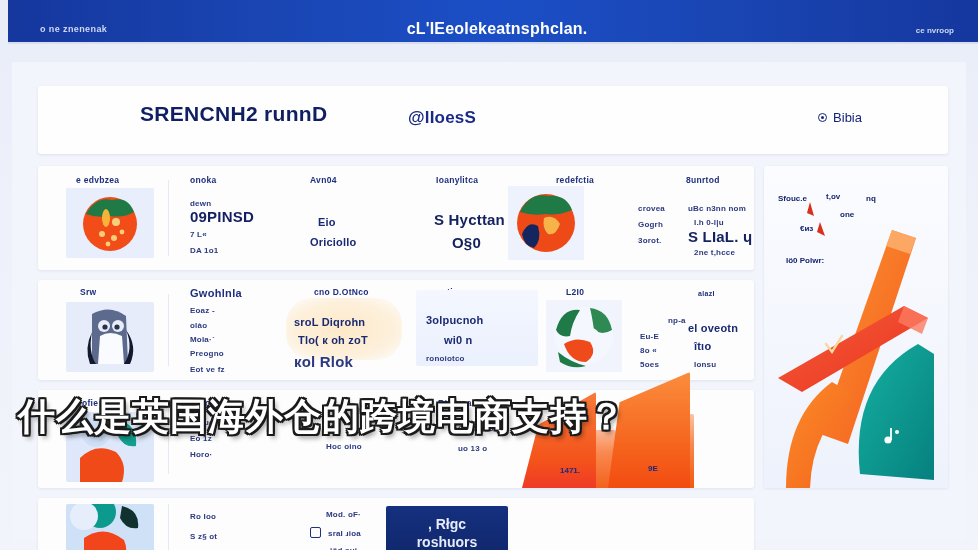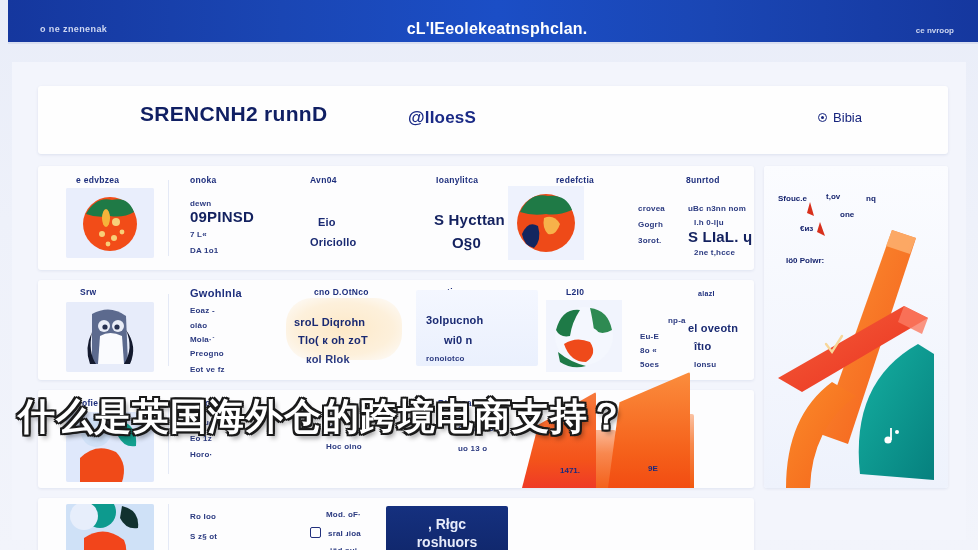--- a/index.html
+++ b/index.html
@@ -271,21 +271,21 @@
 
       <div class="cell" style="left:152px;top:26px;">Eoaz -</div>
       <div class="cell" style="left:152px;top:41px;">olào</div>
       <div class="cell" style="left:152px;top:55px;">Mola·´</div>
       <div class="cell" style="left:152px;top:69px;">Preogno</div>
       <div class="cell" style="left:152px;top:85px;">Eot ve fz</div>
 
       <div class="pill-amber"></div>
       <div class="cell mid" style="left:256px;top:36px;">sroL Diqrohn</div>
       <div class="cell mid" style="left:260px;top:54px;">Tlo( к oh zoT</div>
-      <div class="cell" style="left:268px;top:73px;font-size:11px;font-weight:800;">кol Rlok</div>
+      <div class="cell" style="left:256px;top:73px;font-size:15px;font-weight:800;">кol Rlok</div>
 
       <div class="box-pale"></div>
       <div class="cell mid" style="left:388px;top:34px;">3olpucnoh</div>
       <div class="cell mid" style="left:406px;top:54px;">wi0 n</div>
       <div class="cell" style="left:388px;top:74px;">ronoiotсо</div>
 
       <div style="position:absolute; left:508px; top:20px; width:76px; height:72px;">
         <svg width="76" height="72" viewBox="0 0 76 72">
           <rect width="76" height="72" fill="#f1f4fd"></rect>
           <circle cx="38" cy="36" r="29" fill="#f4f7fe"></circle>

